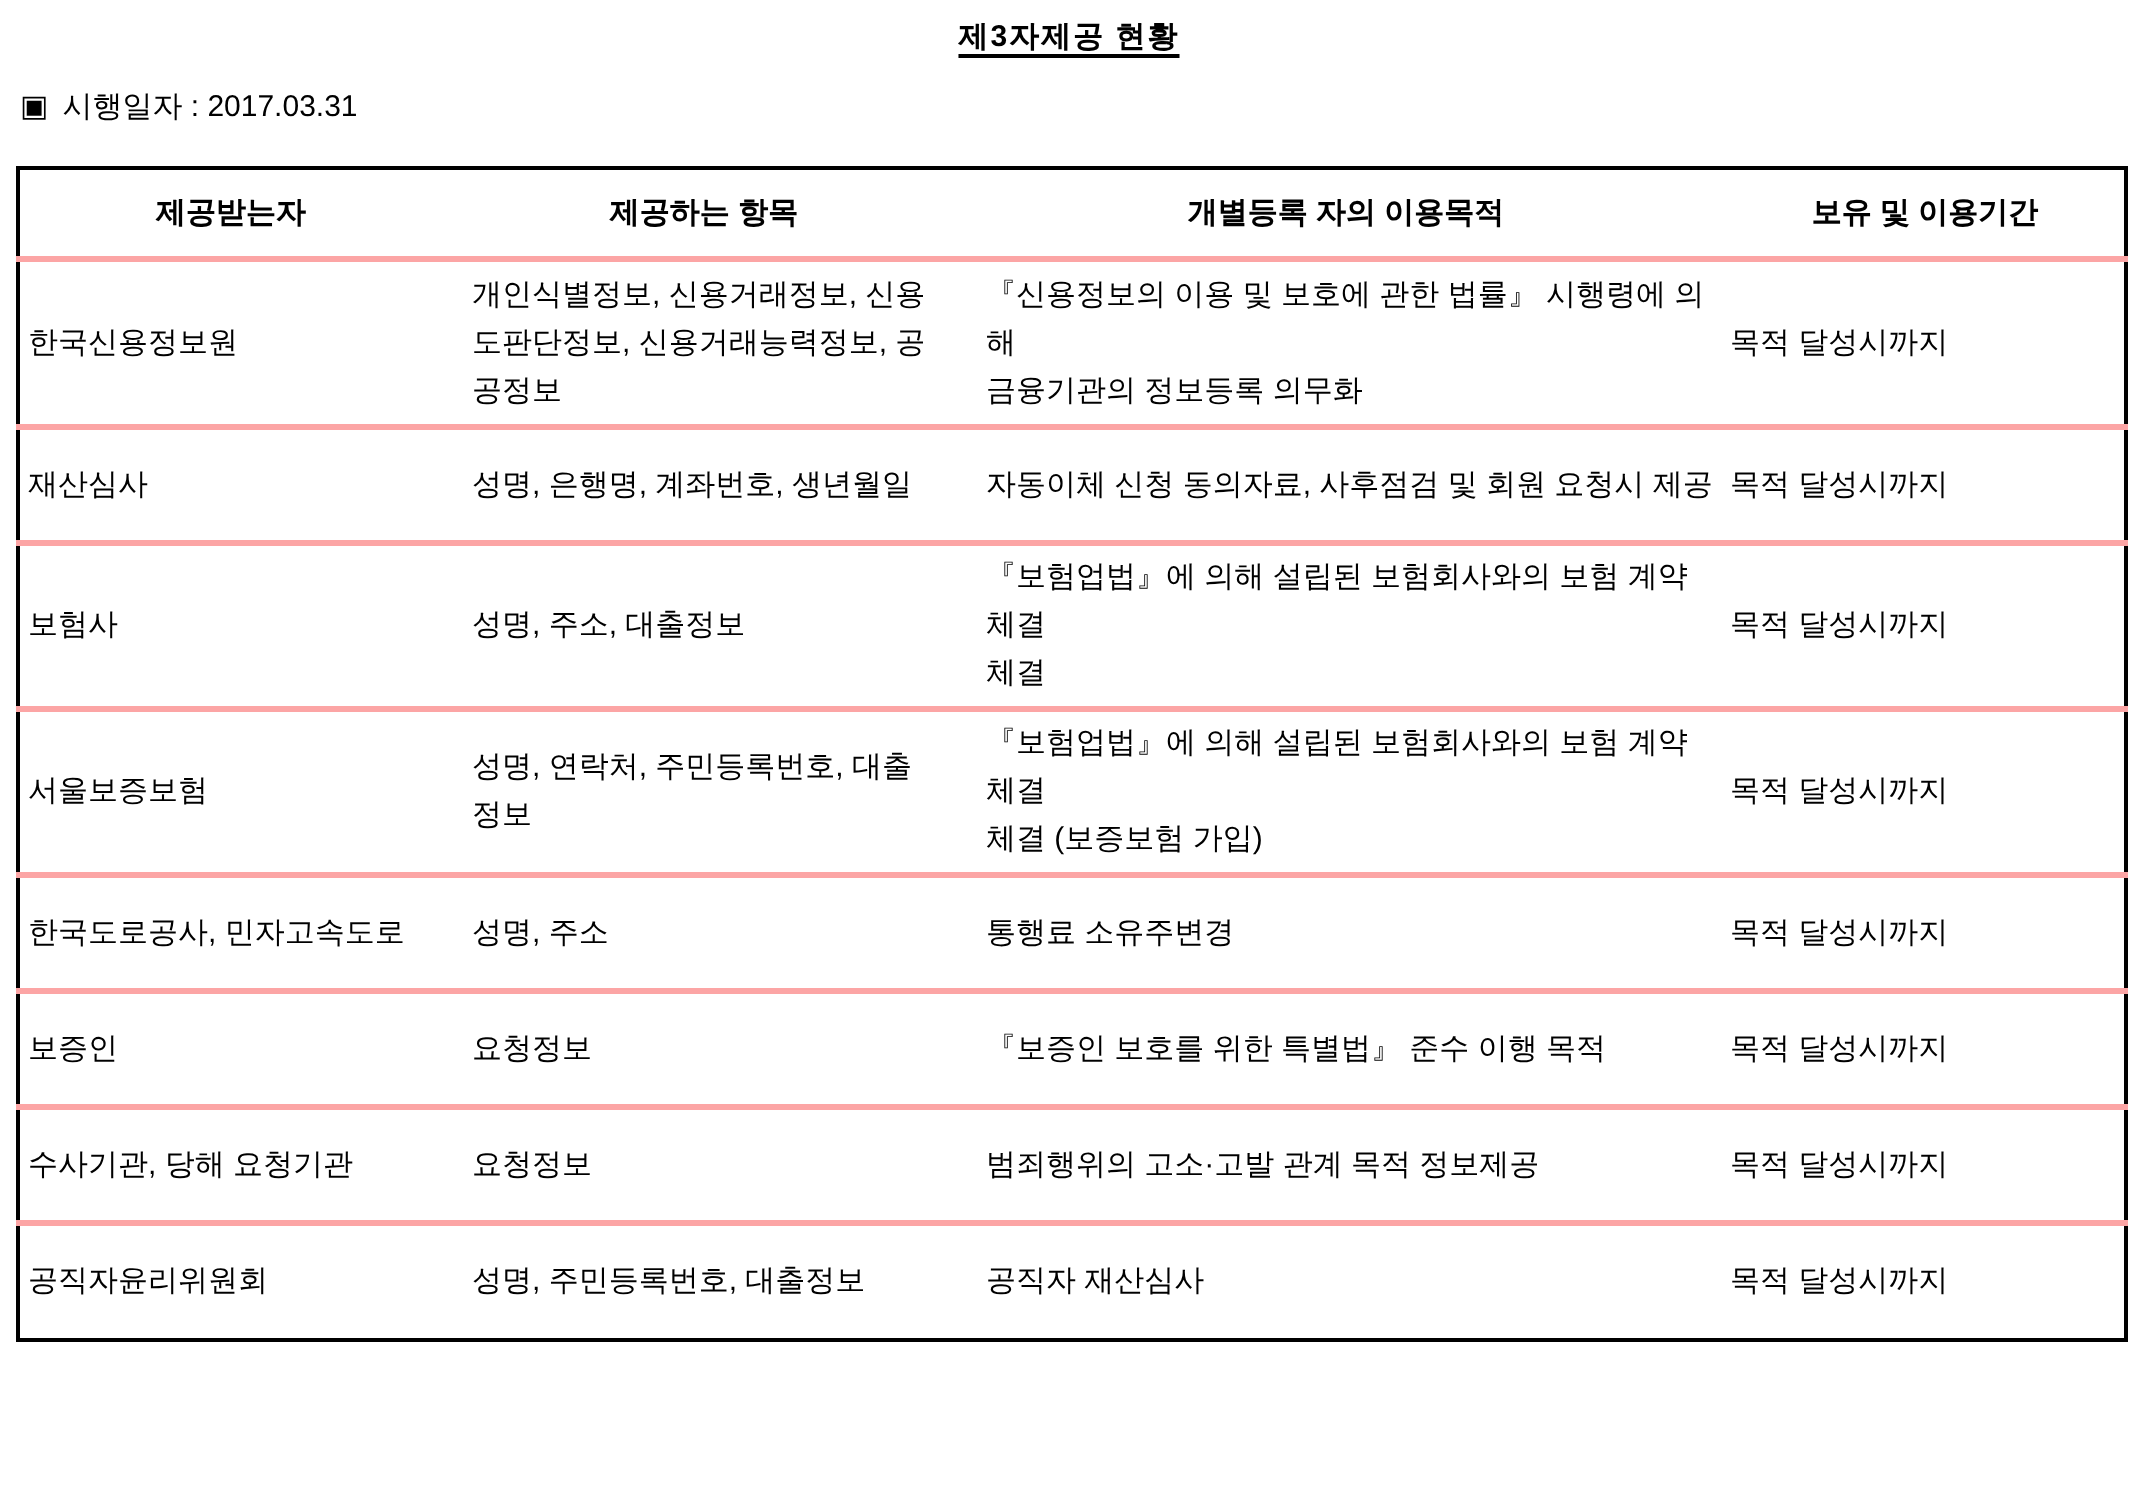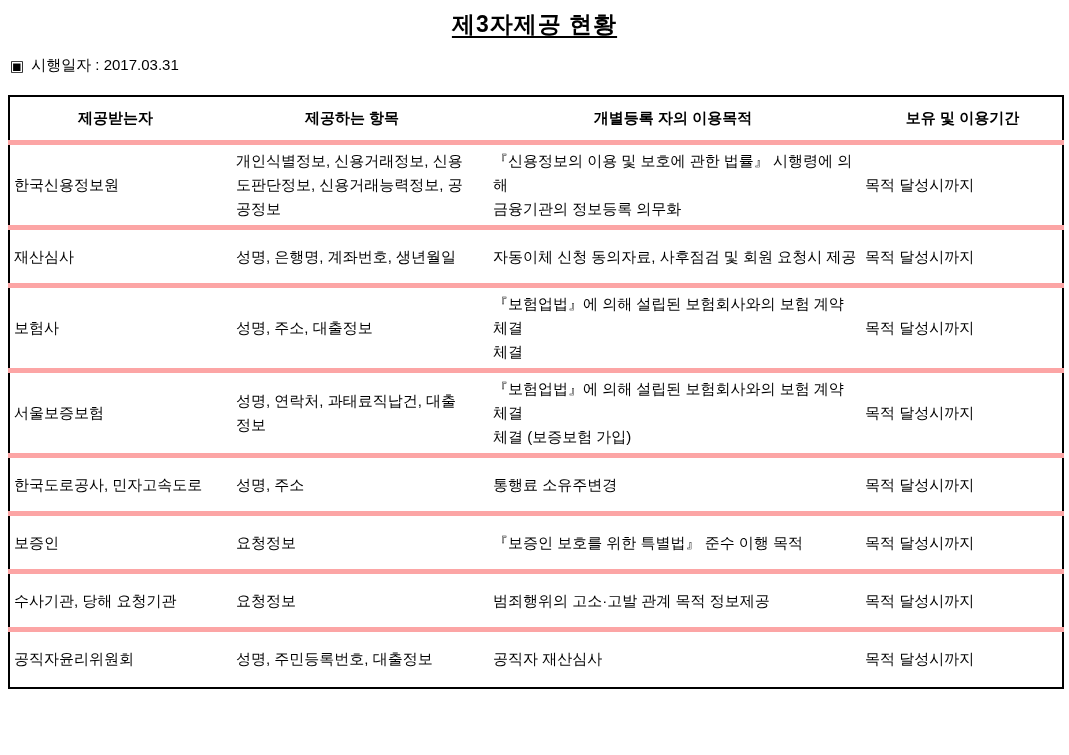--- a/index.html
+++ b/index.html
@@ -3,39 +3,39 @@
 <meta charset="utf-8">
 <style>
   html,body{margin:0;padding:0}
   body{
     width:1069px;height:755px;overflow:hidden;
     background:#ffffff;color:#000;
     font-family:"Liberation Sans","DejaVu Sans",sans-serif;
   }
   .title-wrap{text-align:center;margin-top:9px}
   .title{
-    font-size:23px;font-weight:bold;letter-spacing:1px;
+    font-size:15px;font-weight:bold;letter-spacing:1px;
     text-decoration:underline;
     text-decoration-thickness:2px;text-underline-offset:4px;
   }
   .date-line{margin:16px 0 0 10px;font-size:15px;display:flex;align-items:center}
   .bullet{font-size:15px;margin-right:7px;line-height:1}
   table{
     margin:20px 0 0 8px;width:1054px;table-layout:fixed;
     border-collapse:collapse;border:2px solid #000;
   }
   col.c1{width:212px}col.c2{width:262px}col.c3{width:380px}col.c4{width:200px}
   th{
     font-size:15px;font-weight:bold;height:43px;padding:0;
     text-align:center;border-bottom:2px solid #000;margin-left:24px;
   }
   td{
     font-size:15px;line-height:24px;vertical-align:middle;
     white-space:pre-line;padding:4px 6px 4px 0;
-    border-top:5px solid #fca5a5;
+    border-top:3px solid #fca5a5;
   }
   td:nth-child(1){padding-left:4px}
   td:nth-child(2){padding-left:15px}
   td:nth-child(3){padding-left:10px}
   td:nth-child(4){padding-left:2px}
   tbody tr{height:58px}
   tbody tr.tall{height:84px}
 </style>
 </head>
 <body>
@@ -84,21 +84,21 @@
       </tr>
       <tr>
         <td>보험사</td>
         <td>성명, 주소, 대출정보</td>
         <td>『보험업법』에 의해 설립된 보험회사와의 보험 계약 체결
 체결</td>
         <td>목적 달성시까지</td>
       </tr>
       <tr>
         <td>서울보증보험</td>
-        <td>성명, 연락처, 과태료직납건, 대출
+        <td>성명, 연락처, 주민등록번호, 대출
 정보</td>
         <td>『보험업법』에 의해 설립된 보험회사와의 보험 계약 체결
 체결 (보증보험 가입)</td>
         <td>목적 달성시까지</td>
       </tr>
       <tr>
         <td>한국도로공사, 민자고속도로</td>
         <td>성명, 주소</td>
         <td>통행료 소유주변경</td>
         <td>목적 달성시까지</td>

